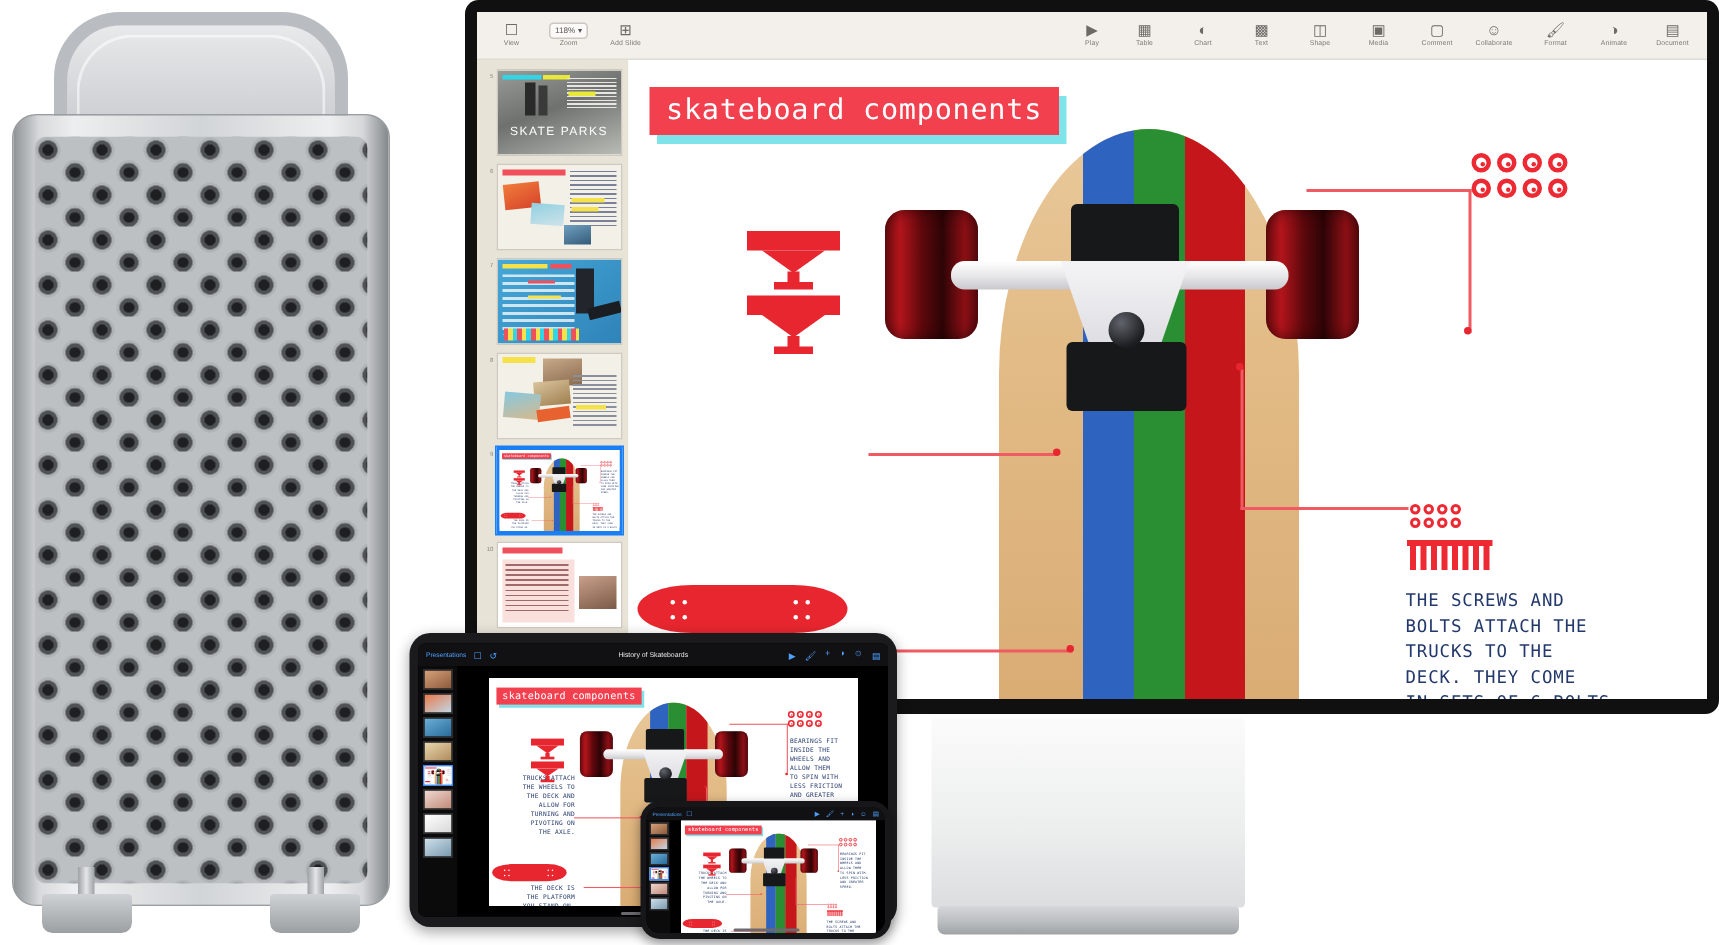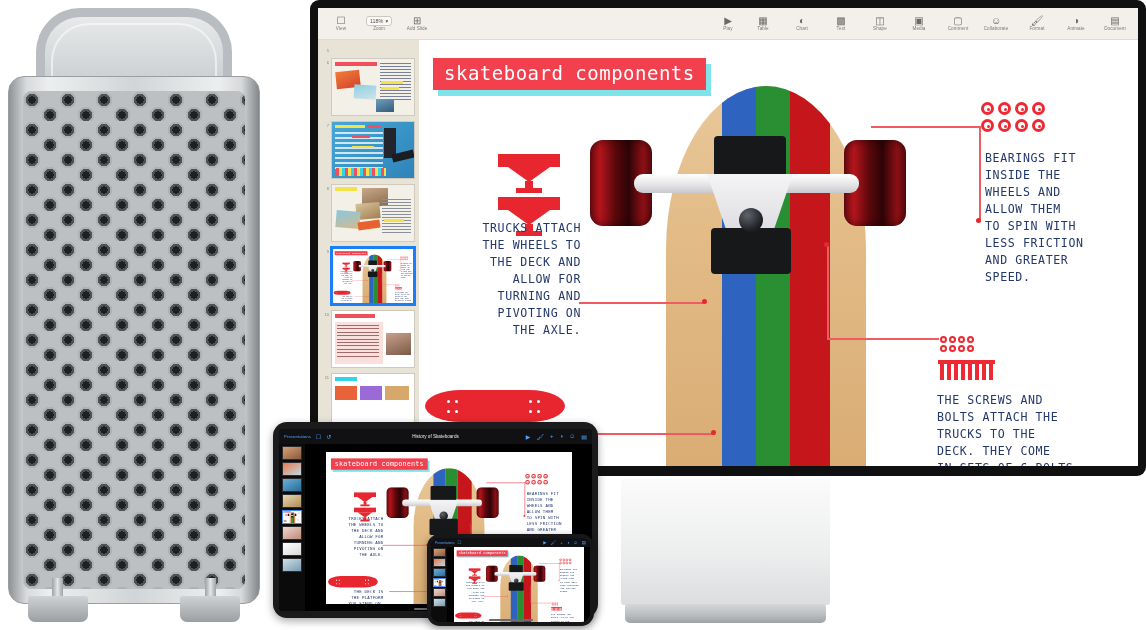--- a/index.html
+++ b/index.html
@@ -250,20 +250,30 @@
       </div>
     </div>
   </div>
 
   <div id="kbody">
 
     <div id="navigator">
 
       <div class="thumb-row">
         <div class="thumb-num">5</div>
+        <div class="thumb">
+          <div style="position:absolute;inset:0;background:linear-gradient(160deg,#9a9c98,#6e716e 45%,#b9bbb6);"></div>
+          <div style="position:absolute;left:3px;top:3px;width:26px;height:3px;background:#30d5e8;"></div>
+          <div style="position:absolute;left:30px;top:3px;width:18px;height:3px;background:#e8e83a;"></div>
+          <div style="position:absolute;left:46px;top:5px;right:3px;height:20px;background:repeating-linear-gradient(180deg,#e8e6e0 0 1px,transparent 1px 2.4px);"></div>
+          <div style="position:absolute;left:47px;top:14px;width:18px;height:3px;background:#e8e83a;"></div>
+          <div style="position:absolute;left:8px;top:36px;color:#fff;font-size:8px;letter-spacing:1px;">SKATE PARKS</div>
+          <div style="position:absolute;left:18px;top:8px;width:7px;height:22px;background:#2a2a2a;"></div>
+          <div style="position:absolute;left:27px;top:10px;width:6px;height:20px;background:#3a3a3a;"></div>
+        </div>
       </div>
 
       <div class="thumb-row">
         <div class="thumb-num">6</div>
         <div class="thumb">
           <div style="position:absolute;inset:0;background:#f3f0e8;"></div>
           <div style="position:absolute;left:3px;top:3px;width:42px;height:4px;background:#f0505c;"></div>
           <div style="position:absolute;left:48px;top:4px;right:3px;height:38px;background:repeating-linear-gradient(180deg,#7a7f9a 0 1px,transparent 1px 3px);"></div>
           <div style="position:absolute;left:49px;top:22px;width:22px;height:3px;background:#f5e24a;"></div>
           <div style="position:absolute;left:49px;top:28px;width:18px;height:3px;background:#f5e24a;"></div>
@@ -505,35 +515,20 @@
             <div class="leader" style="left: 160px; top: 262px; width: 125px; height: 1.6px;"></div>
             <div class="leader" style="left: 560px; top: 86px; width: 1.6px; height: 96px;"></div>
             <div class="leader" style="left: 452px; top: 86px; width: 110px; height: 1.6px;"></div>
             <div class="leader" style="left: 408px; top: 298px; width: 112px; height: 1.6px;"></div>
             <div class="leader" style="left: 408px; top: 206px; width: 1.6px; height: 94px;"></div>
             <div class="leader" style="left: 178px; top: 393px; width: 118px; height: 1.6px;"></div>
             <div class="leaddot" style="left: 283px; top: 259px;"></div>
             <div class="leaddot" style="left: 557px; top: 178px;"></div>
             <div class="leaddot" style="left: 405px; top: 202px;"></div>
             <div class="leaddot" style="left: 292px; top: 390px;"></div>
-            <div class="note r" style="left: 14px; top: 180px; width: 148px;">TRUCKS ATTACH
-THE WHEELS TO
-THE DECK AND
-ALLOW FOR
-TURNING AND
-PIVOTING ON
-THE AXLE.</div>
-            <div class="note" style="left: 566px; top: 110px; width: 126px;">BEARINGS FIT
-INSIDE THE
-WHEELS AND
-ALLOW THEM
-TO SPIN WITH
-LESS FRICTION
-AND GREATER
-SPEED.</div>
             <div class="note" style="left: 518px; top: 352px; width: 176px;">THE SCREWS AND
 BOLTS ATTACH THE
 TRUCKS TO THE
 DECK. THEY COME
 IN SETS OF 6 BOLTS</div>
             <div class="note r" style="left: 14px; top: 386px; width: 148px;">THE DECK IS
 THE PLATFORM
 YOU STAND ON.</div>
           </div>
     </div>

